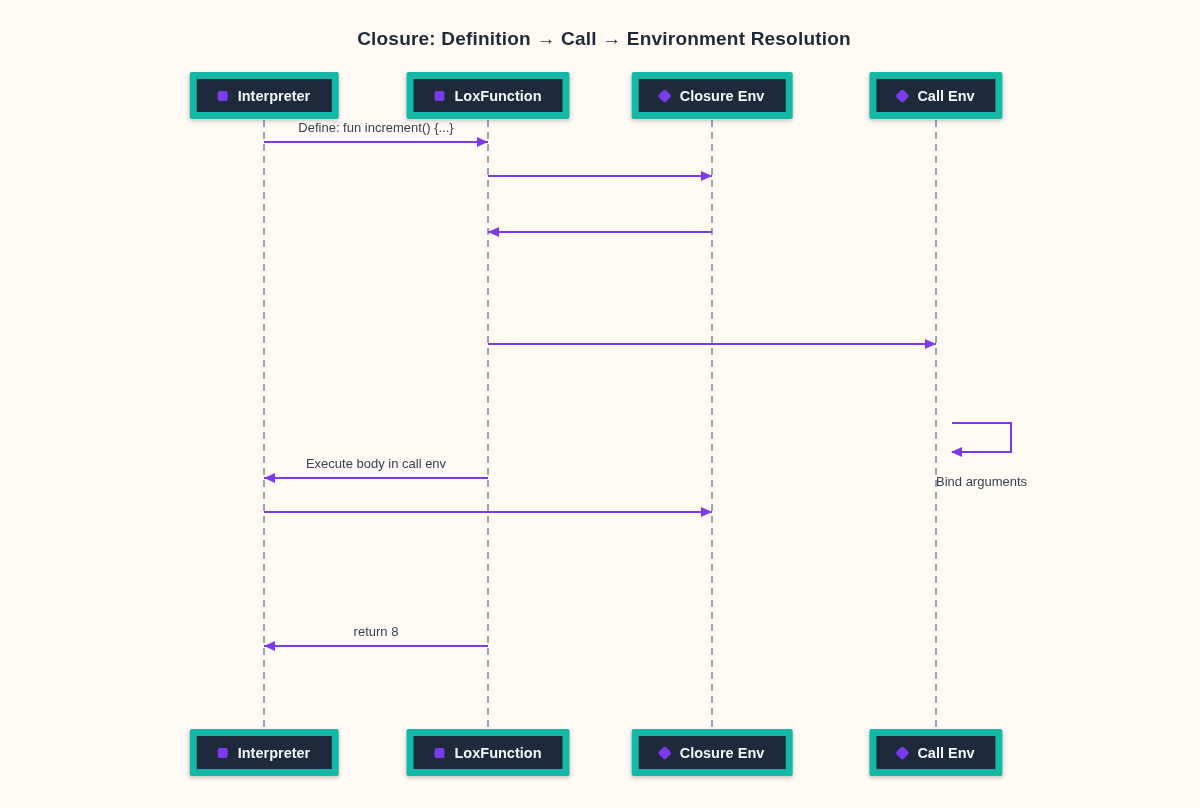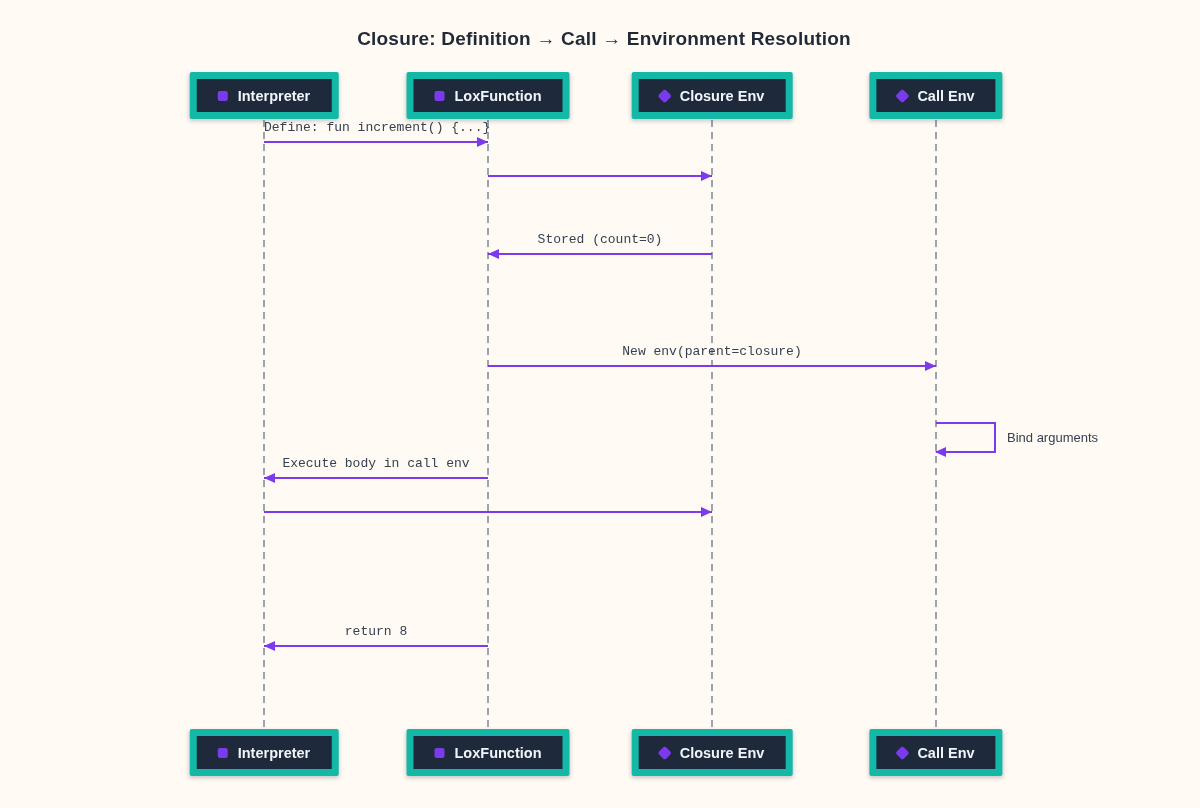--- a/index.html
+++ b/index.html
@@ -57,21 +57,21 @@
     flex: 0 0 auto;
   }
   .icon-diamond {
     width: 10px; height: 10px;
     background: #7c3aed;
     border-radius: 2px;
     transform: rotate(45deg);
     flex: 0 0 auto;
   }
 
-  .message { position: absolute; font-family: Liberation Mono, monospace; }
+  .message { position: absolute; }
   .msg-label {
     height: 18px;
     line-height: 18px;
     text-align: center;
     font-size: 13px;
     color: #374151;
     margin-bottom: 4px;
     white-space: nowrap;
   }
   .msg-line {
@@ -86,21 +86,22 @@
     border-bottom: 5px solid transparent;
     top: -4px;
   }
   .arrowhead.dir-right { right: 0; border-left: 11px solid #7c3aed; }
   .arrowhead.dir-left  { left: 0;  border-right: 11px solid #7c3aed; }
 
   .self-message {
     position: absolute;
     display: flex;
     align-items: center;
-    gap: 11px;
+    gap: 21px;
+    flex-direction: column;
   }
   .self-loop {
     position: relative;
     width: 60px; height: 31px;
     border: 2px solid #7c3aed;
     border-left: none;
   }
   .self-loop .arrowhead {
     top: auto;
     bottom: -6px;
@@ -148,29 +149,27 @@
       </div>
   </div>
 
   <div class="message" style="left:488px; top:175px; width:224px">
     <div class="msg-line">
         <span class="arrowhead dir-right"></span>
       </div>
   </div>
 
   <div class="message" style="left:488px; top:231px; width:224px">
-    <div class="msg-label">Stored (count=0)</div>
     <div class="msg-line">
         <span class="arrowhead dir-left"></span>
       </div>
   </div>
 
 
   <div class="message" style="left:488px; top:343px; width:448px">
-    <div class="msg-label">New env(parent=closure)</div>
     <div class="msg-line">
         <span class="arrowhead dir-right"></span>
       </div>
   </div>
 
   <div class="self-message" style="left:936px; top:422px">
     <div class="self-loop">
         <span class="arrowhead dir-left"></span>
       </div>
     <div class="self-label">Bind arguments</div>

